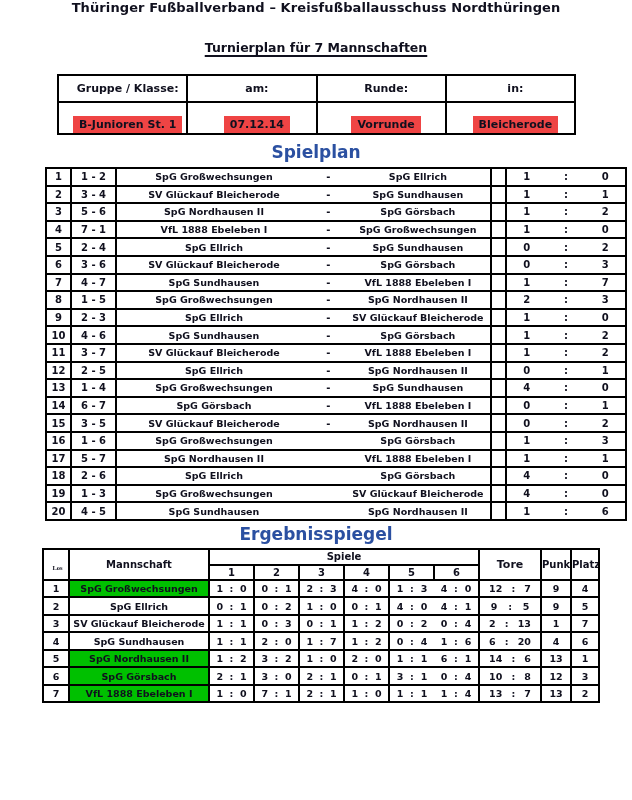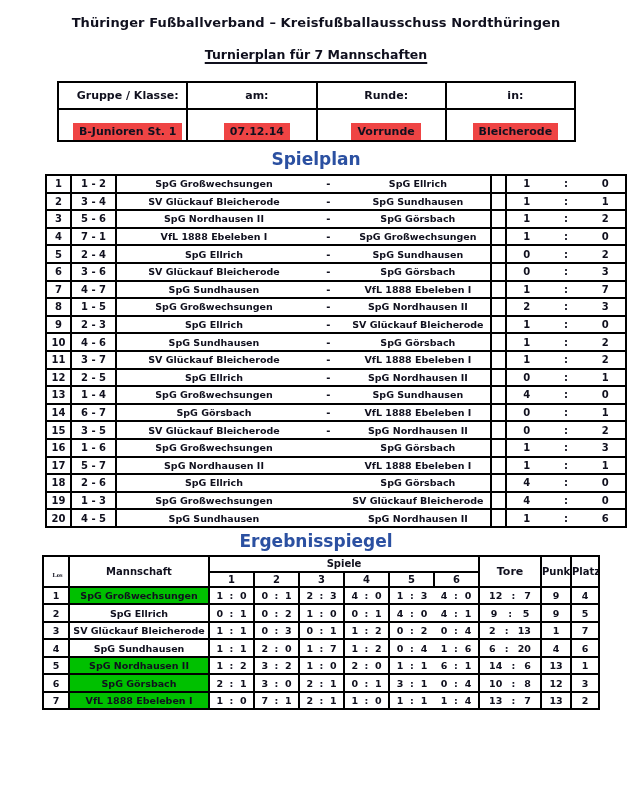--- a/index.html
+++ b/index.html
@@ -5,22 +5,22 @@
   * { margin:0; padding:0; box-sizing:border-box; }
   html,body { background:#ffffff; }
   body {
     width:632px; height:800px;
     font-family:"DejaVu Sans", sans-serif;
     color:#10101e;
     -webkit-font-smoothing:antialiased;
   }
   .doc { position:relative; width:632px; height:800px; overflow:hidden; }
 
-  .main-title { padding-top:15px; text-align:center; font-size:13px; font-weight:bold; letter-spacing:.1px; }
-  .sub-title  { margin-top:17px; text-align:center; font-size:12.5px; font-weight:bold;
+  .main-title { text-align:center; font-size:13px; font-weight:bold; letter-spacing:.1px; }
+  .sub-title  { margin-top:25px; text-align:center; font-size:12.5px; font-weight:bold;
                 text-decoration:underline; text-decoration-thickness:2px; text-underline-offset:3px; }
 
   table { border-collapse:collapse; table-layout:fixed; }
   td, th { border:2px solid #000; overflow:hidden; white-space:nowrap; }
 
   
   .info-table { margin:19px 0 0 57px; width:519px; }
   .info-table td { height:27px; text-align:center; vertical-align:middle; font-size:11px; font-weight:bold;padding-left:10px; }
   .hl { background:#ef4444; padding:2px 6px; display:inline-block;margin-top:13px; }
 

